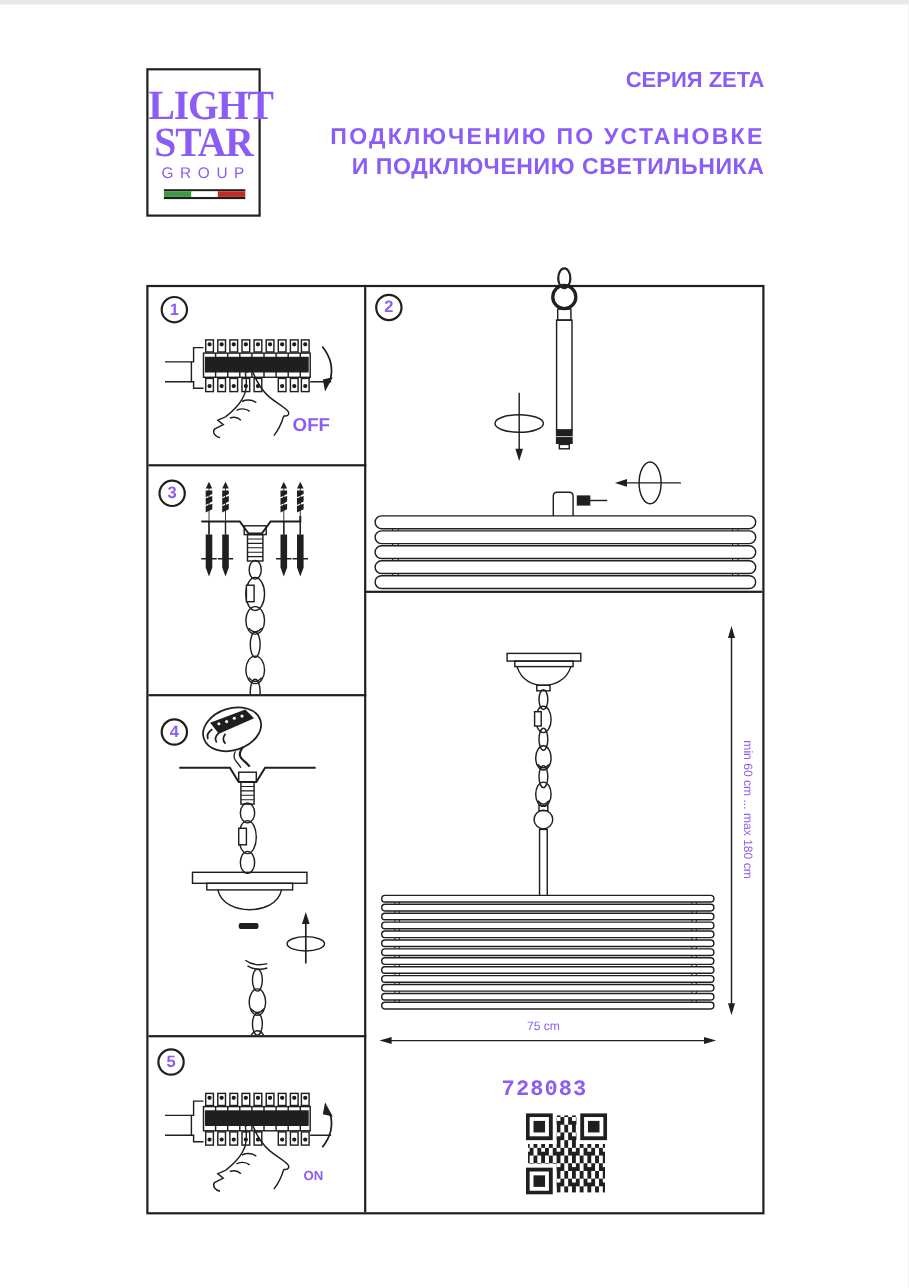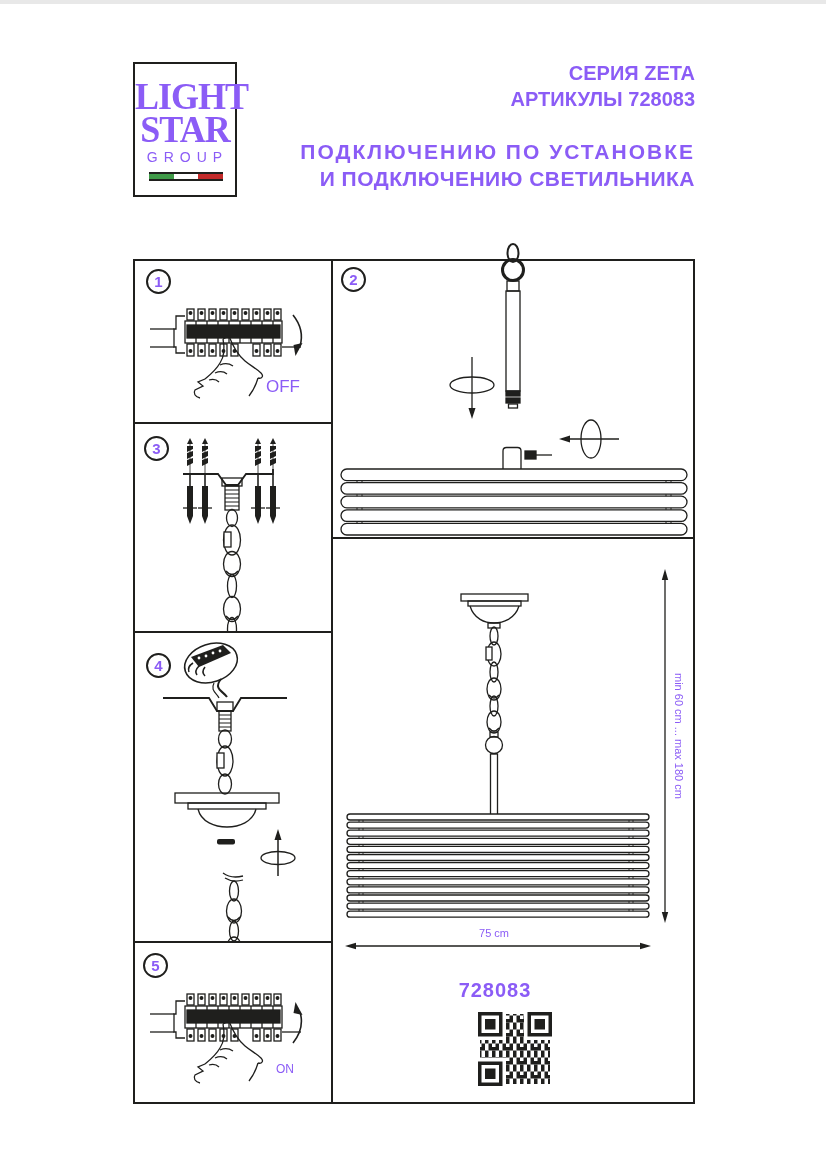--- a/index.html
+++ b/index.html
@@ -23,21 +23,21 @@
   .hdr-title1{font-size:21px;font-weight:700;letter-spacing:2px;line-height:27px;margin-top:25px;}
   .hdr-title2{font-size:21px;font-weight:700;letter-spacing:0.5px;line-height:27px;}
   
   .table{position:absolute;left:133px;top:255px;width:562px;height:845px;
          border:2px solid #1f1f1d;box-sizing:border-box;}
   .line{position:absolute;background:#1f1f1d;}
   .panel{position:absolute;}
   .badge{position:absolute;width:25px;height:25px;border:2px solid #1f1f1d;border-radius:50%;
          box-sizing:border-box;display:flex;align-items:center;justify-content:center;
          font-size:15px;font-weight:700;background:#fff;}
-  .switch-label{position:absolute;font-weight:400;font-size:17px;}
+  .switch-label{position:absolute;font-weight:700;font-size:17px;}
   svg{display:block;}
   .dim-v-label{position:absolute;font-size:11px;white-space:nowrap;
                transform:rotate(90deg);transform-origin:0 0;}
   .dim-h-label{position:absolute;font-size:11px;text-align:center;}
   .article-num{position:absolute;font-size:20px;font-weight:600;text-align:center;letter-spacing:1px;}
 </style>
 </head>
 <body>
 
 <div class="page">
@@ -48,21 +48,20 @@
     <div class="logo-group">GROUP</div>
     <div class="logo-flag">
       <span style="background-color: rgb(63, 154, 72);"></span>
       <span style="background-color: rgb(255, 255, 255);"></span>
       <span style="background-color: rgb(195, 42, 42);"></span>
     </div>
   </div>
 
   <div class="header-right">
     <div class="hdr-series">СЕРИЯ ZETA</div>
-    <div class="hdr-article">АРТИКУЛЫ 728083</div>
     <div class="hdr-title1">ПОДКЛЮЧЕНИЮ ПО УСТАНОВКЕ</div>
     <div class="hdr-title2">И ПОДКЛЮЧЕНИЮ СВЕТИЛЬНИКА</div>
   </div>
 
   <div class="table">
 
     <div class="line" style="left:196px;top:0;width:2px;height:100%;"></div>
     <div class="line" style="left:0;top:161px;width:198px;height:2px;"></div>
     <div class="line" style="left:0;top:370px;width:198px;height:2px;"></div>
     <div class="line" style="left:0;top:680px;width:198px;height:2px;"></div>
@@ -424,21 +423,21 @@
         </g>
 
         <g>
           <line x1="20" y1="407" x2="310" y2="407"></line>
           <polygon points="12,407 23,403.8 23,410.2" fill="#1f1f1d" stroke="none"></polygon>
           <polygon points="318,407 307,403.8 307,410.2" fill="#1f1f1d" stroke="none"></polygon>
         </g>
       </svg>
       <div class="dim-v-label" style="left:352px;top:134px;">min 60 cm ... max 180 cm</div>
       <div class="dim-h-label" style="left:100px;top:388px;width:122px;">75 cm</div>
-      <div class="article-num" style="left:0;top:440px;width:324px;">728083</div>
+      <div class="article-num" style="left:0;top:440px;width:324px;font-family:Liberation Mono, monospace;">728083</div>
 
       <svg class="abs" style="left:145px;top:473px;" width="74" height="74" viewBox="0 0 74 74">
         <defs>
           <pattern id="qrp" width="14" height="14" patternUnits="userSpaceOnUse">
             <rect x="0" y="0" width="3.5" height="3.5" fill="#1f1f1d"></rect>
             <rect x="7" y="0" width="3.5" height="3.5" fill="#1f1f1d"></rect>
             <rect x="10.5" y="3.5" width="3.5" height="3.5" fill="#1f1f1d"></rect>
             <rect x="3.5" y="3.5" width="3.5" height="3.5" fill="#1f1f1d"></rect>
             <rect x="0" y="7" width="7" height="3.5" fill="#1f1f1d"></rect>
             <rect x="10.5" y="7" width="3.5" height="3.5" fill="#1f1f1d"></rect>

